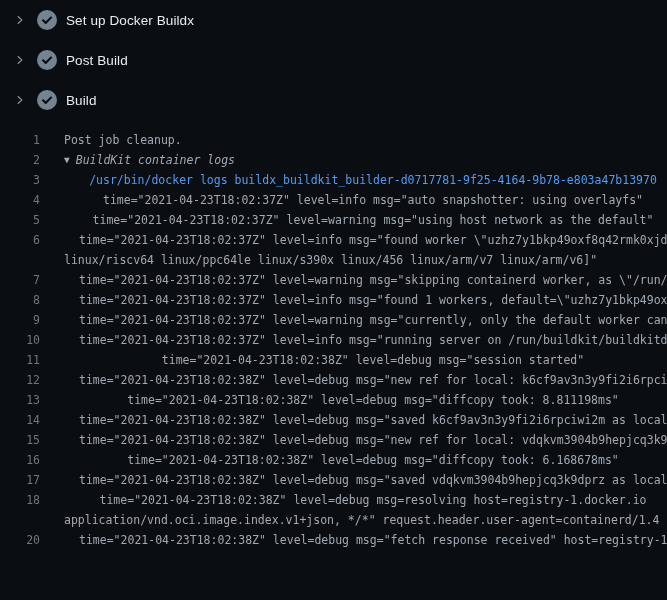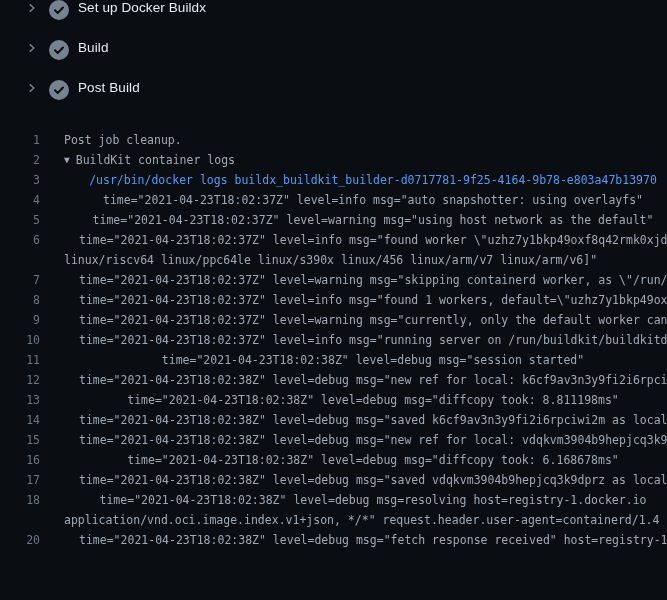--- a/index.html
+++ b/index.html
@@ -8,21 +8,22 @@
     overflow: hidden;
     background: #0a0d12;
     font-family: "Liberation Sans", sans-serif;
   }
   .viewer { width: 667px; height: 600px; overflow: hidden; }
 
   
   .step-row {
     height: 40px;
     display: flex;
-    padding-left: 24px;
+    align-items: center;
+    padding-left: 12px;
     cursor: pointer;
   }
   .step-row.expanded {
     height: 38px;
     background: #171b21;
     margin-top: 1px;
   }
   .chev {
     width: 16px; height: 16px;
     display: flex; align-items: center; justify-content: center;
@@ -62,21 +63,21 @@
     user-select: none;
   }
   .content {
     flex: 1 1 auto;
     overflow: hidden;
     color: #a0aab4;
   }
   .content.indent-base  { padding-left: 24px; }
   .content.indent-inner { padding-left: 39px; text-align: center; }
   .content.kind-command { color: #539bf5; }
-  .content.kind-group   { cursor: pointer; }
+  .content.kind-group   { cursor: pointer; font-style: italic; }
   .group-marker {
     display: inline-block;
     font-size: 9.5px;
     margin-right: 6px;
     transform: translateY(-1px);
   }
 </style>
 </head>
 <body>
 
@@ -102,36 +103,36 @@
       <svg width="12" height="12" viewBox="0 0 16 16">
           <path d="M5.5 3.5 L10.5 8 L5.5 12.5" fill="none" stroke="#768390" stroke-width="1.8" stroke-linecap="round" stroke-linejoin="round"></path>
         </svg>
     </span>
     <span class="status">
       <svg width="20" height="20" viewBox="0 0 20 20">
           <circle cx="10" cy="10" r="10" fill="#768390"></circle>
           <path d="M6 10.3 L8.7 13 L14 7.5" fill="none" stroke="#0a0d12" stroke-width="2" stroke-linecap="round" stroke-linejoin="round"></path>
         </svg>
     </span>
-    <span class="step-label">Build</span>
+    <span class="step-label">Post Build</span>
   </div>
 
   <div class="step-row">
     <span class="chev">
       <svg width="12" height="12" viewBox="0 0 16 16">
           <path d="M5.5 3.5 L10.5 8 L5.5 12.5" fill="none" stroke="#768390" stroke-width="1.8" stroke-linecap="round" stroke-linejoin="round"></path>
         </svg>
     </span>
     <span class="status">
       <svg width="20" height="20" viewBox="0 0 20 20">
           <circle cx="10" cy="10" r="10" fill="#768390"></circle>
           <path d="M6 10.3 L8.7 13 L14 7.5" fill="none" stroke="#0a0d12" stroke-width="2" stroke-linecap="round" stroke-linejoin="round"></path>
         </svg>
     </span>
-    <span class="step-label">Post Build</span>
+    <span class="step-label">Build</span>
   </div>
 
 
   <div class="log-area">
       <div class="log-row"><span class="gutter">1</span><span class="content indent-base kind-plain">Post job cleanup.</span></div>
       <div class="log-row"><span class="gutter">2</span><span class="content indent-base kind-group"><span class="group-marker">▼</span><span>BuildKit container logs</span></span></div>
       <div class="log-row"><span class="gutter">3</span><span class="content indent-inner kind-command">/usr/bin/docker logs buildx_buildkit_builder-d0717781-9f25-4164-9b78-e803a47b13970</span></div>
       <div class="log-row"><span class="gutter">4</span><span class="content indent-inner kind-plain">time="2021-04-23T18:02:37Z" level=info msg="auto snapshotter: using overlayfs"</span></div>
       <div class="log-row"><span class="gutter">5</span><span class="content indent-inner kind-plain">time="2021-04-23T18:02:37Z" level=warning msg="using host network as the default"</span></div>
       <div class="log-row"><span class="gutter">6</span><span class="content indent-inner kind-plain">time="2021-04-23T18:02:37Z" level=info msg="found worker \"uzhz7y1bkp49oxf8q42rmk0xjd\"</span></div>

